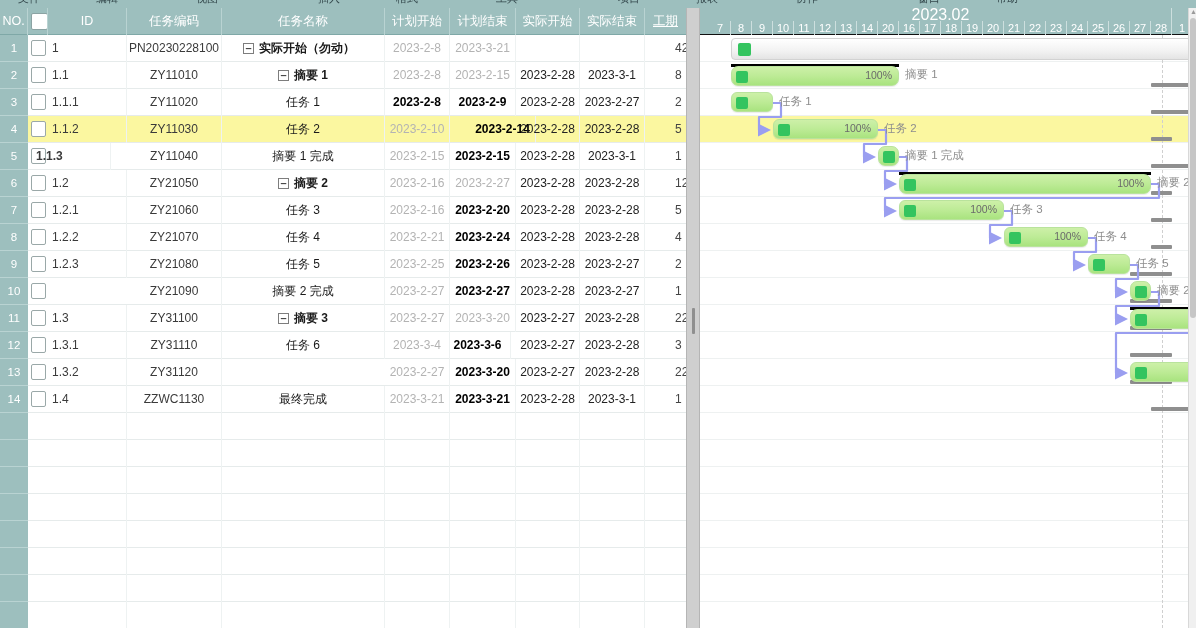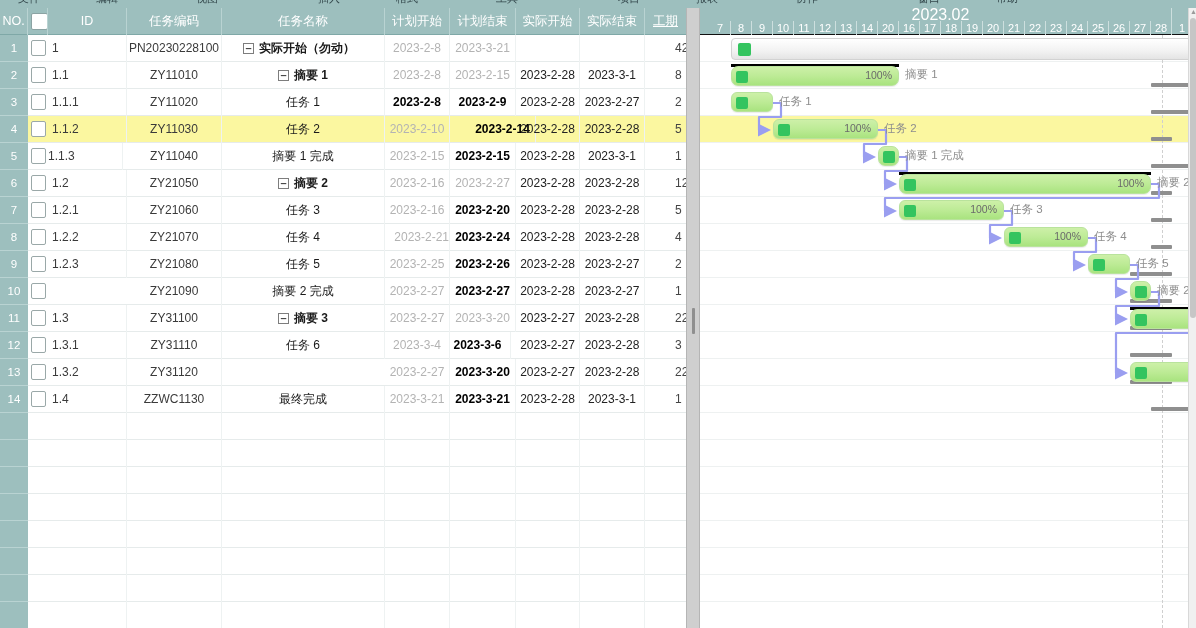--- a/index.html
+++ b/index.html
@@ -264,21 +264,21 @@
           <div class="cell c-name" style="left: 222px; width: 163px;"><span class="name-inner" style="padding-left: 0px; font-weight: normal;"><span>任务 2</span></span></div>
           <div class="cell c-ps muted" style="left: 385px; width: 65px;">2023-2-10</div>
           <div class="cell c-pe bold" style="left: 454px; width: 66px; margin-left: 16px;">2023-2-14</div>
           <div class="cell c-as" style="left: 516px; width: 64px;">2023-2-28</div>
           <div class="cell c-ae" style="left: 580px; width: 65px;">2023-2-28</div>
           <div class="cell c-dur" style="left: 645px; width: 41px;">5</div>
         </div>
         <div class="row alt-white" style="top: 108px;">
           <div class="row-no">5</div>
           <div class="row-check"></div>
-          <div class="cell c-id" style="left: 44px; width: 79px;">1.1.3</div>
+          <div class="cell c-id" style="left: 32px; width: 79px; font-weight: bold;">1.1.3</div>
           <div class="cell c-code" style="left: 127px; width: 95px;">ZY11040</div>
           <div class="cell c-name" style="left: 222px; width: 163px;"><span class="name-inner" style="padding-left: 0px; font-weight: normal;"><span>摘要 1 完成</span></span></div>
           <div class="cell c-ps muted" style="left: 385px; width: 65px;">2023-2-15</div>
           <div class="cell c-pe bold" style="left: 450px; width: 66px;">2023-2-15</div>
           <div class="cell c-as" style="left: 516px; width: 64px;">2023-2-28</div>
           <div class="cell c-ae" style="left: 580px; width: 65px;">2023-3-1</div>
           <div class="cell c-dur" style="left: 645px; width: 41px;">1</div>
         </div>
         <div class="row alt-white" style="top: 135px;">
           <div class="row-no">6</div>
@@ -303,21 +303,21 @@
           <div class="cell c-as" style="left: 516px; width: 64px;">2023-2-28</div>
           <div class="cell c-ae" style="left: 580px; width: 65px;">2023-2-28</div>
           <div class="cell c-dur" style="left: 645px; width: 41px;">5</div>
         </div>
         <div class="row alt-white" style="top: 189px;">
           <div class="row-no">8</div>
           <div class="row-check"></div>
           <div class="cell c-id" style="left: 48px; width: 79px;">1.2.2</div>
           <div class="cell c-code" style="left: 127px; width: 95px;">ZY21070</div>
           <div class="cell c-name" style="left: 222px; width: 163px;"><span class="name-inner" style="padding-left: 0px; font-weight: normal;"><span>任务 4</span></span></div>
-          <div class="cell c-ps muted" style="left: 385px; width: 65px; text-align: right;">2023-2-21</div>
+          <div class="cell c-ps muted" style="left: 385px; width: 65px;">2023-2-21</div>
           <div class="cell c-pe bold" style="left: 450px; width: 66px;">2023-2-24</div>
           <div class="cell c-as" style="left: 516px; width: 64px;">2023-2-28</div>
           <div class="cell c-ae" style="left: 580px; width: 65px;">2023-2-28</div>
           <div class="cell c-dur" style="left: 645px; width: 41px;">4</div>
         </div>
         <div class="row alt-white" style="top: 216px;">
           <div class="row-no">9</div>
           <div class="row-check"></div>
           <div class="cell c-id" style="left: 48px; width: 79px;">1.2.3</div>
           <div class="cell c-code" style="left: 127px; width: 95px;">ZY21080</div>

